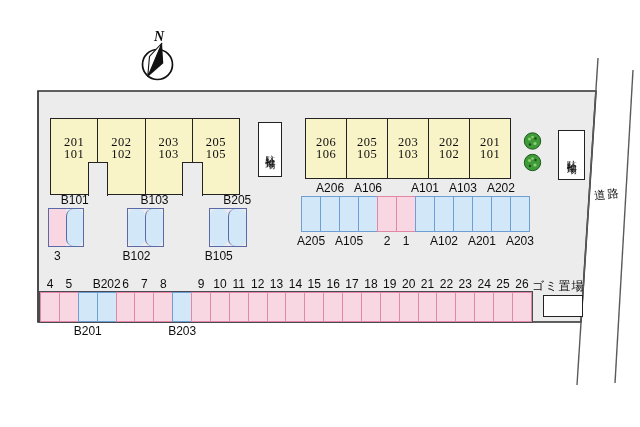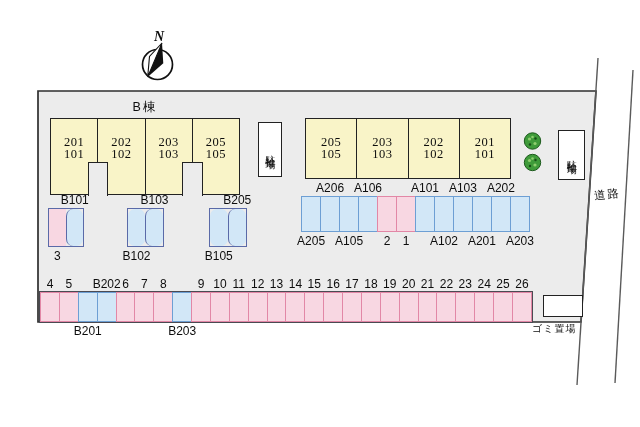--- a/index.html
+++ b/index.html
@@ -58,22 +58,22 @@
   .pair .pcell.pink{background:var(--pink-fill,#f8d7e2);}
 
   .space-label{position:absolute;left:50%;transform:translateX(-50%);
     white-space:nowrap;font-size:12px;color:#0d0d0d;z-index:3;}
   .space-label.above{bottom:calc(100% + 2px);}
   .space-label.below{top:calc(100% + 3px);}
 
   
   #road-label{position:absolute;left:594px;top:187px;z-index:1;font-size:11.5px;
     letter-spacing:2px;white-space:nowrap;transform:rotate(-6deg);}
-  #garbage-label{position:absolute;left:532px;top:278px;z-index:1;font-size:10px;
-    letter-spacing:1px;white-space:nowrap;margin-top:44px;}
+  #garbage-label{position:absolute;left:532px;top:278px;z-index:1;font-size:12px;
+    letter-spacing:1px;white-space:nowrap;}
   #garbage-box{position:absolute;left:543px;top:295px;width:40px;height:22px;z-index:1;
     background:#fff;border:1.6px solid #222;box-sizing:border-box;}
 
   
   #compass{position:absolute;left:135px;top:41px;z-index:1;}
   #north-label{position:absolute;left:154px;top:29px;z-index:1;
     font-family:"Liberation Serif","DejaVu Serif",serif;font-style:italic;font-weight:bold;font-size:14px;}
 </style>
 </head>
 <body>
@@ -86,21 +86,20 @@
     <line class="roadline" x1="633" y1="70" x2="615" y2="383"></line>
   </svg>
 
   <div id="north-label">N</div>
   <svg id="compass" width="46" height="46" viewBox="0 0 46 46">
     <circle cx="22.5" cy="23.5" r="15" fill="#ffffff" stroke="#111111" stroke-width="1.7"></circle>
     <polygon points="27,2 14.5,15.5 12.7,36" fill="#ffffff" stroke="#111111" stroke-width="1.1"></polygon>
     <polygon points="27,2 28.3,22.3 12.7,36" fill="#111111"></polygon>
   </svg>
 
-  <div class="bname" id="bname-b">B棟</div>
 
   <div class="building" id="bldg-b">
     <div class="units" id="units-b">
         <div class="unit">
           <span>201</span>
           <span>101</span>
         </div>
         <div class="unit">
           <span>202</span>
           <span>102</span>
@@ -112,20 +111,24 @@
         <div class="unit">
           <span>205</span>
           <span>105</span>
         </div>
       </div>
     <div class="notch" id="notch-1"></div>
     <div class="notch" id="notch-2"></div>
   </div>
   <div class="building" id="bldg-a">
     <div class="units" id="units-a">
+        <div class="unit">
+          <span>206</span>
+          <span>106</span>
+        </div>
         <div class="unit">
           <span>205</span>
           <span>105</span>
         </div>
         <div class="unit">
           <span>203</span>
           <span>103</span>
         </div>
         <div class="unit">
           <span>202</span>

